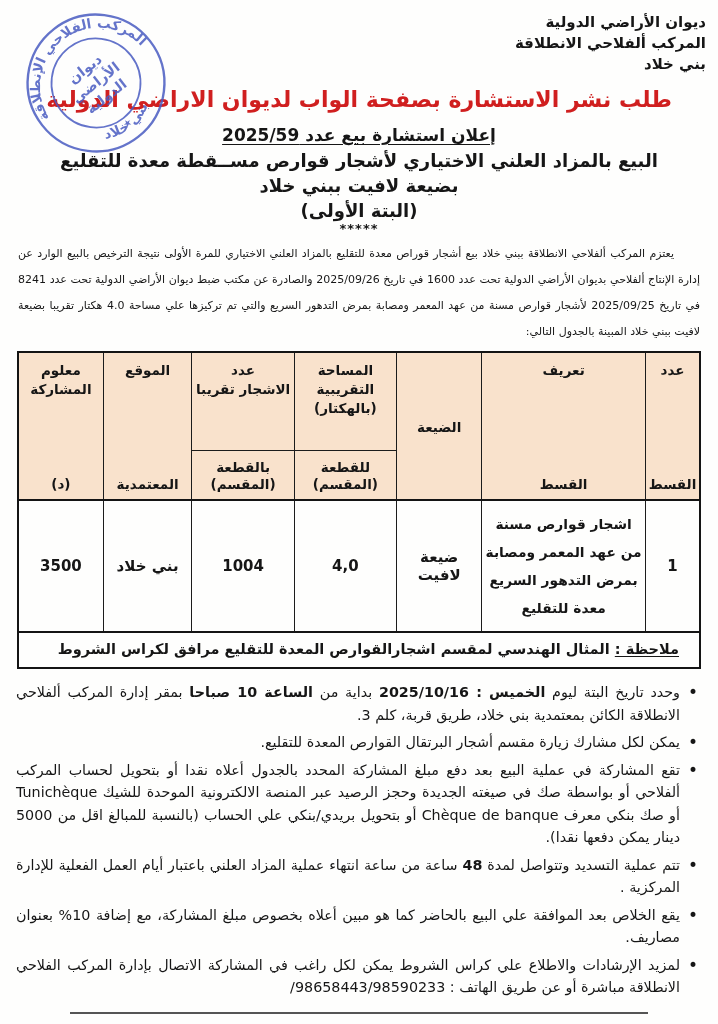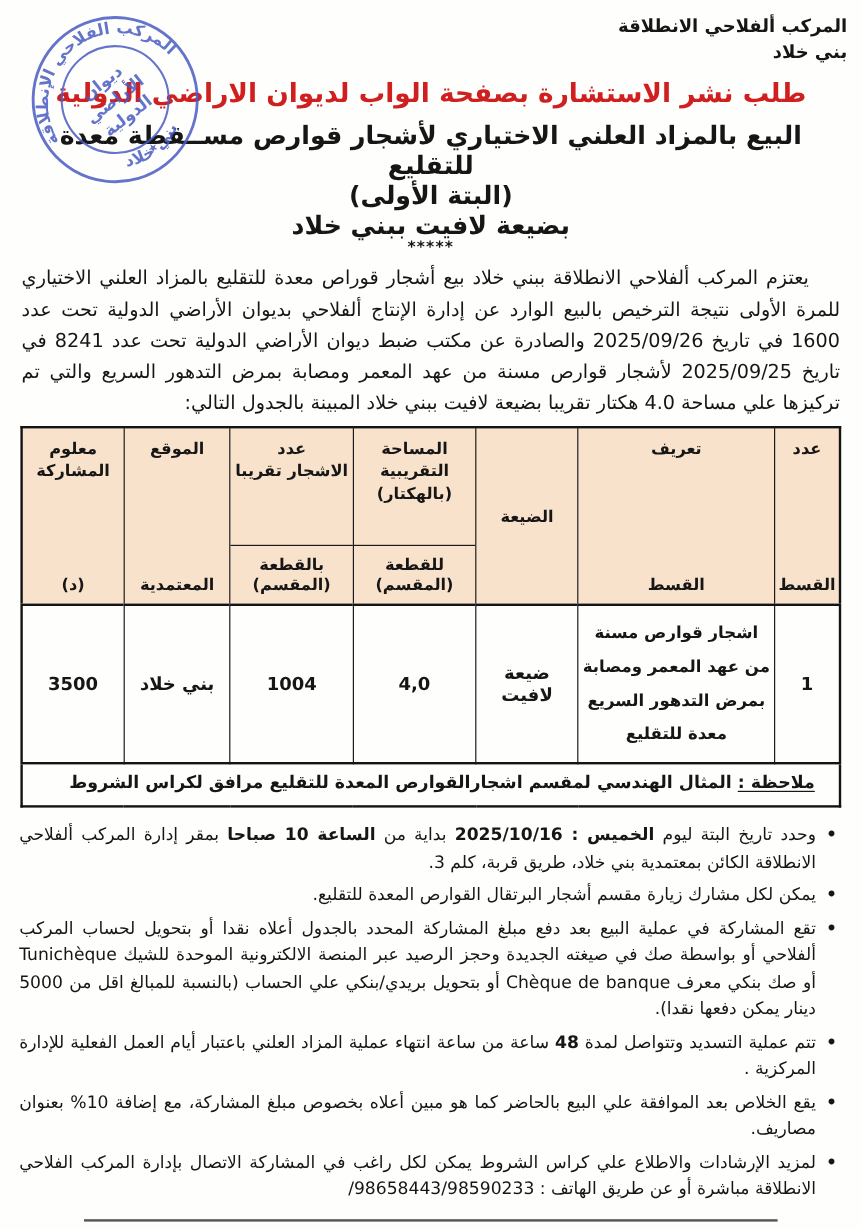--- a/index.html
+++ b/index.html
@@ -14,24 +14,24 @@
   }
   
   .org-header{ text-align:right; font-weight:bold; font-size:15px; line-height:21px; padding-left:4px;}
   
   .stamp{ position:absolute; top:4px; left:20px; width:152px; height:158px; color:#4a5cc2; opacity:.85;}
   
   .request-line{ margin-top:12px; text-align:center; color:#d01f1f; font-weight:bold; font-size:22px; }
   
   .title-block{ text-align:center; font-weight:bold; margin-top:10px;}
   .title-main{ font-size:17px; text-decoration:underline; text-underline-offset:3px; line-height:26px;}
-  .title-sub{ font-size:21px; line-height:25px;}
+  .title-sub{ font-size:18px; line-height:25px;}
   .stars{ font-size:13px; font-weight:bold; line-height:12px; letter-spacing:1px;}
   
-  .intro{ margin:6px 6px 6px 6px; font-size:16px; line-height:26px; text-align:justify; text-indent:26px;}
+  .intro{ margin:6px 6px 6px 6px; font-size:11px; line-height:26px; text-align:justify; text-indent:26px;}
   
   table.lots{ width:684px; margin:2px auto 0 auto; border-collapse:collapse; table-layout:fixed;}
   table.lots, table.lots td, table.lots th{ border:1px solid #1c1c1c; }
   table.lots{ border:2px solid #141414; }
   table.lots th{
     background:#f9e2cc; font-weight:bold; font-size:13.5px; padding:0; height:100px; vertical-align:top;
   }
   th .hcell{ display:flex; flex-direction:column; justify-content:space-between; height:100%; box-sizing:border-box; padding:8px 2px 6px 2px;gap:32px;}
   th .htop{ line-height:19px;}
   th .hbot{ line-height:17px;}
@@ -55,20 +55,21 @@
   
   .footer-divider{ border:none; border-top:2px solid #555; width:578px; margin:13px auto 0 auto;}
   .publish-line{ text-align:center; font-weight:bold; font-size:16px; margin-top:14px;}
 </style>
 </head>
 <body>
 
 <div class="page">
 
   <div class="org-header">
+    <div>ديوان الأراضي الدولية</div>
     <div>المركب ألفلاحي الانطلاقة</div>
     <div>بني خلاد</div>
   </div>
 
   <svg class="stamp" viewBox="0 0 140 140" aria-hidden="true">
     <g transform="rotate(-38 70 70)">
       <circle cx="70" cy="70" r="63" fill="none" stroke="currentColor" stroke-width="2.2"></circle>
       <circle cx="70" cy="70" r="41" fill="none" stroke="currentColor" stroke-width="1.6"></circle>
       <defs>
         <path id="arcTop" d="M 16,74 A 54,54 0 1 1 124,74" fill="none"></path>
@@ -83,23 +84,24 @@
       <text x="70" y="58" text-anchor="middle" font-size="13" font-weight="bold" fill="currentColor">ديوان</text>
       <text x="70" y="74" text-anchor="middle" font-size="13" font-weight="bold" fill="currentColor">الأراضي</text>
       <text x="70" y="90" text-anchor="middle" font-size="13" font-weight="bold" fill="currentColor">الدولية</text>
       <text x="70" y="120" text-anchor="middle" font-size="9" fill="currentColor">★</text>
     </g>
   </svg>
 
   <div class="request-line">طلب نشر الاستشارة بصفحة الواب لديوان الاراضي الدولية</div>
 
   <div class="title-block">
+    <div class="title-main">إعلان استشارة بيع عدد 2025/59</div>
     <div class="title-sub">البيع بالمزاد العلني الاختياري لأشجار قوارص مســقطة معدة للتقليع</div>
+    <div class="title-sub">بضيعة لافيت ببني خلاد</div>
     <div class="title-sub">(البتة الأولى)</div>
-    <div class="title-sub">بضيعة لافيت ببني خلاد</div>
     <div class="stars">*****</div>
   </div>
 
   <p class="intro">يعتزم المركب ألفلاحي الانطلاقة ببني خلاد بيع أشجار قوراص معدة للتقليع بالمزاد العلني الاختياري للمرة الأولى نتيجة الترخيص بالبيع الوارد عن إدارة الإنتاج ألفلاحي بديوان الأراضي الدولية تحت عدد 1600 في تاريخ 2025/09/26 والصادرة عن مكتب ضبط ديوان الأراضي الدولية تحت عدد 8241 في تاريخ 2025/09/25 لأشجار قوارص مسنة من عهد المعمر ومصابة بمرض التدهور السريع والتي تم تركيزها علي مساحة 4.0 هكتار تقريبا بضيعة لافيت ببني خلاد المبينة بالجدول التالي:</p>
 
   <table class="lots">
     <colgroup>
       <col style="width:8%">
         <col style="width:24%">
         <col style="width:12.5%">

